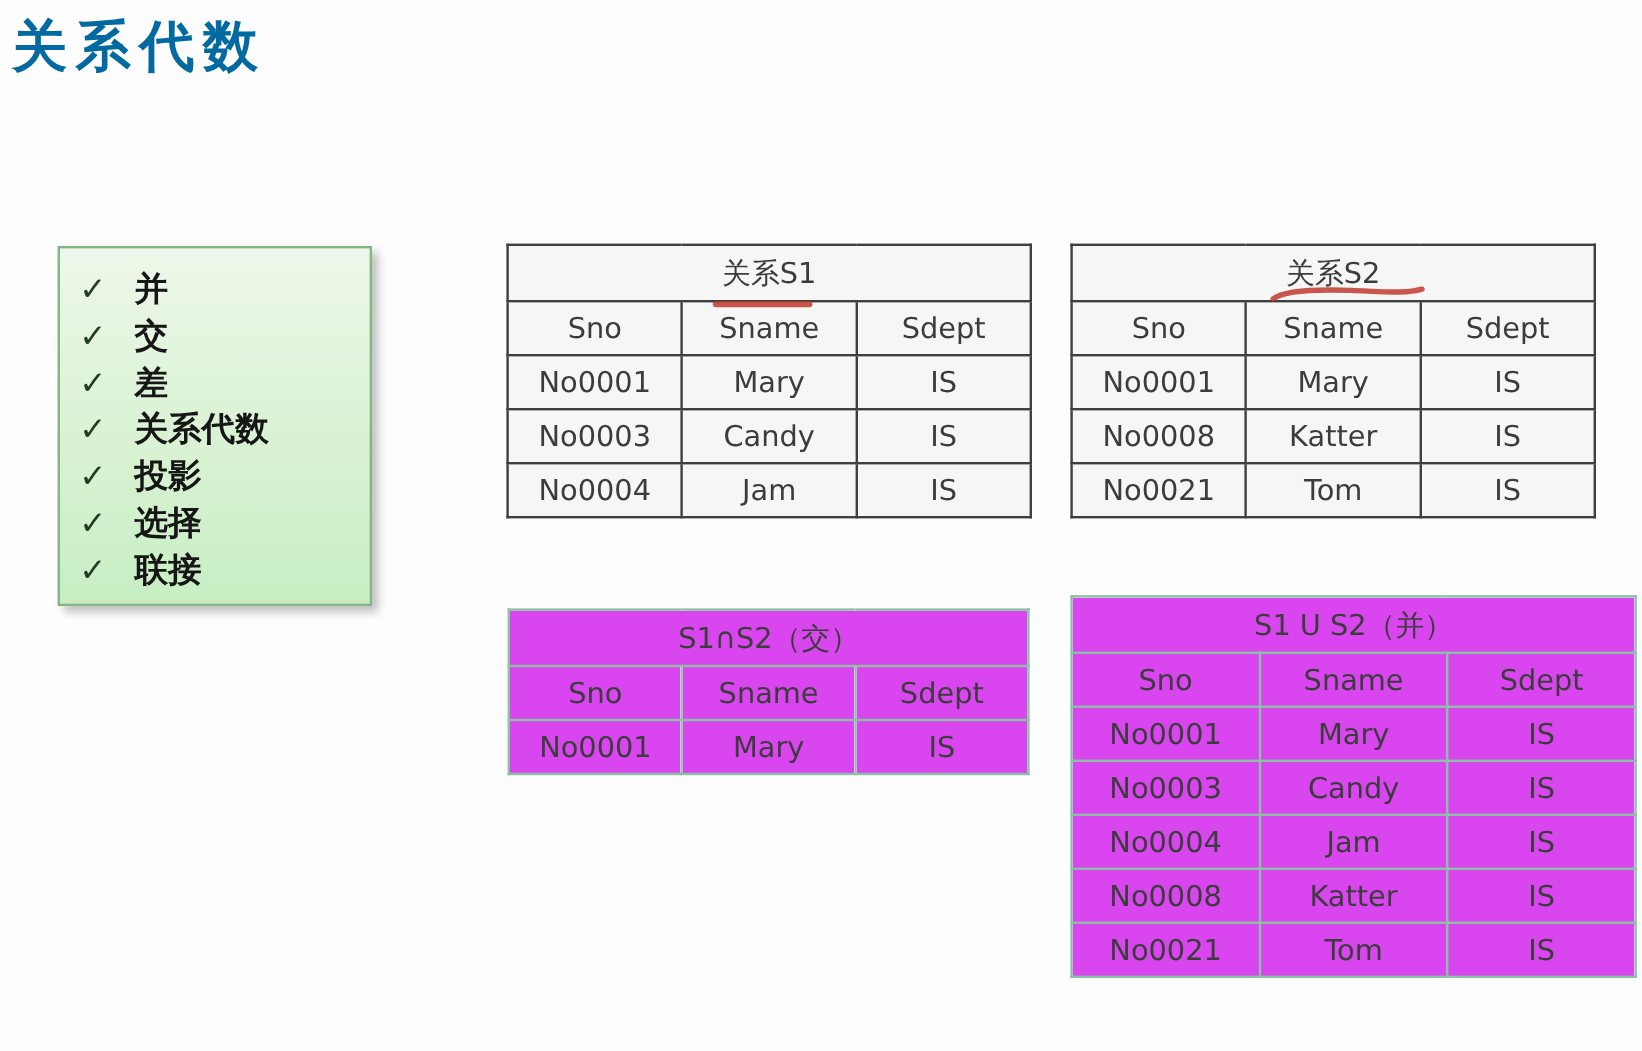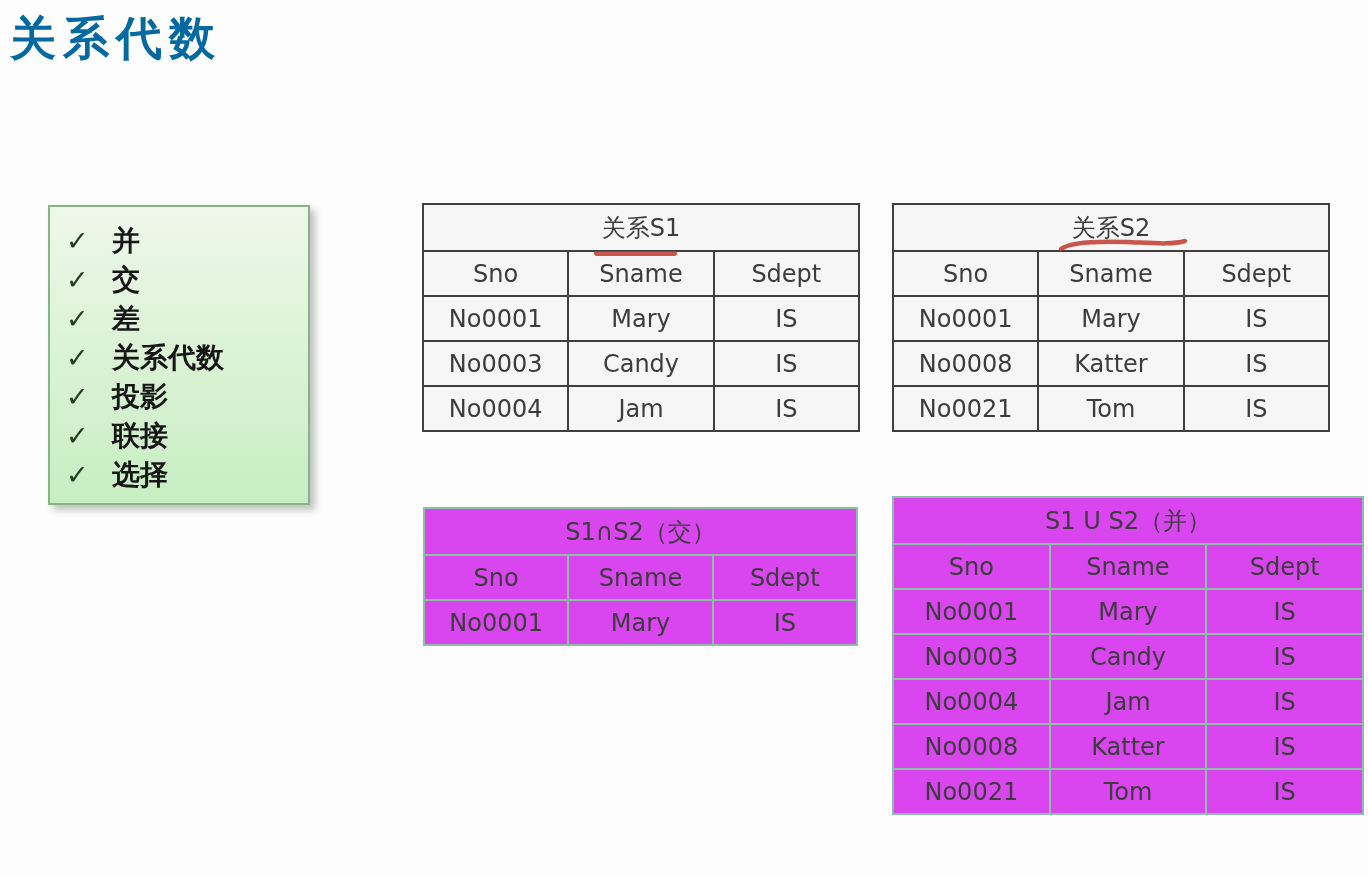--- a/index.html
+++ b/index.html
@@ -127,24 +127,24 @@
       <li class="op-item">
         <span class="op-check">✓</span><span class="op-label">差</span>
       </li>
       <li class="op-item">
         <span class="op-check">✓</span><span class="op-label">关系代数</span>
       </li>
       <li class="op-item">
         <span class="op-check">✓</span><span class="op-label">投影</span>
       </li>
       <li class="op-item">
+        <span class="op-check">✓</span><span class="op-label">选择</span>
+      </li>
+      <li class="op-item">
         <span class="op-check">✓</span><span class="op-label">联接</span>
-      </li>
-      <li class="op-item">
-        <span class="op-check">✓</span><span class="op-label">选择</span>
       </li>
     </ul>
   </div>
 
   <table class="rel dark-t" style="left:422px; top:203px; width:438px;">
     <thead>
       <tr class="title-row">
         <th colspan="3">关系S1</th>
       </tr>
       <tr>

